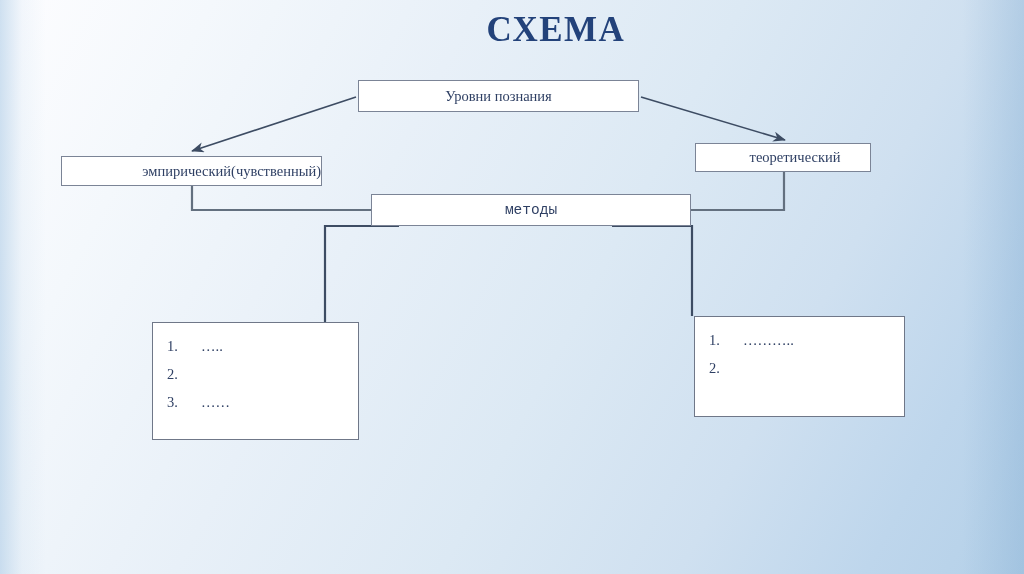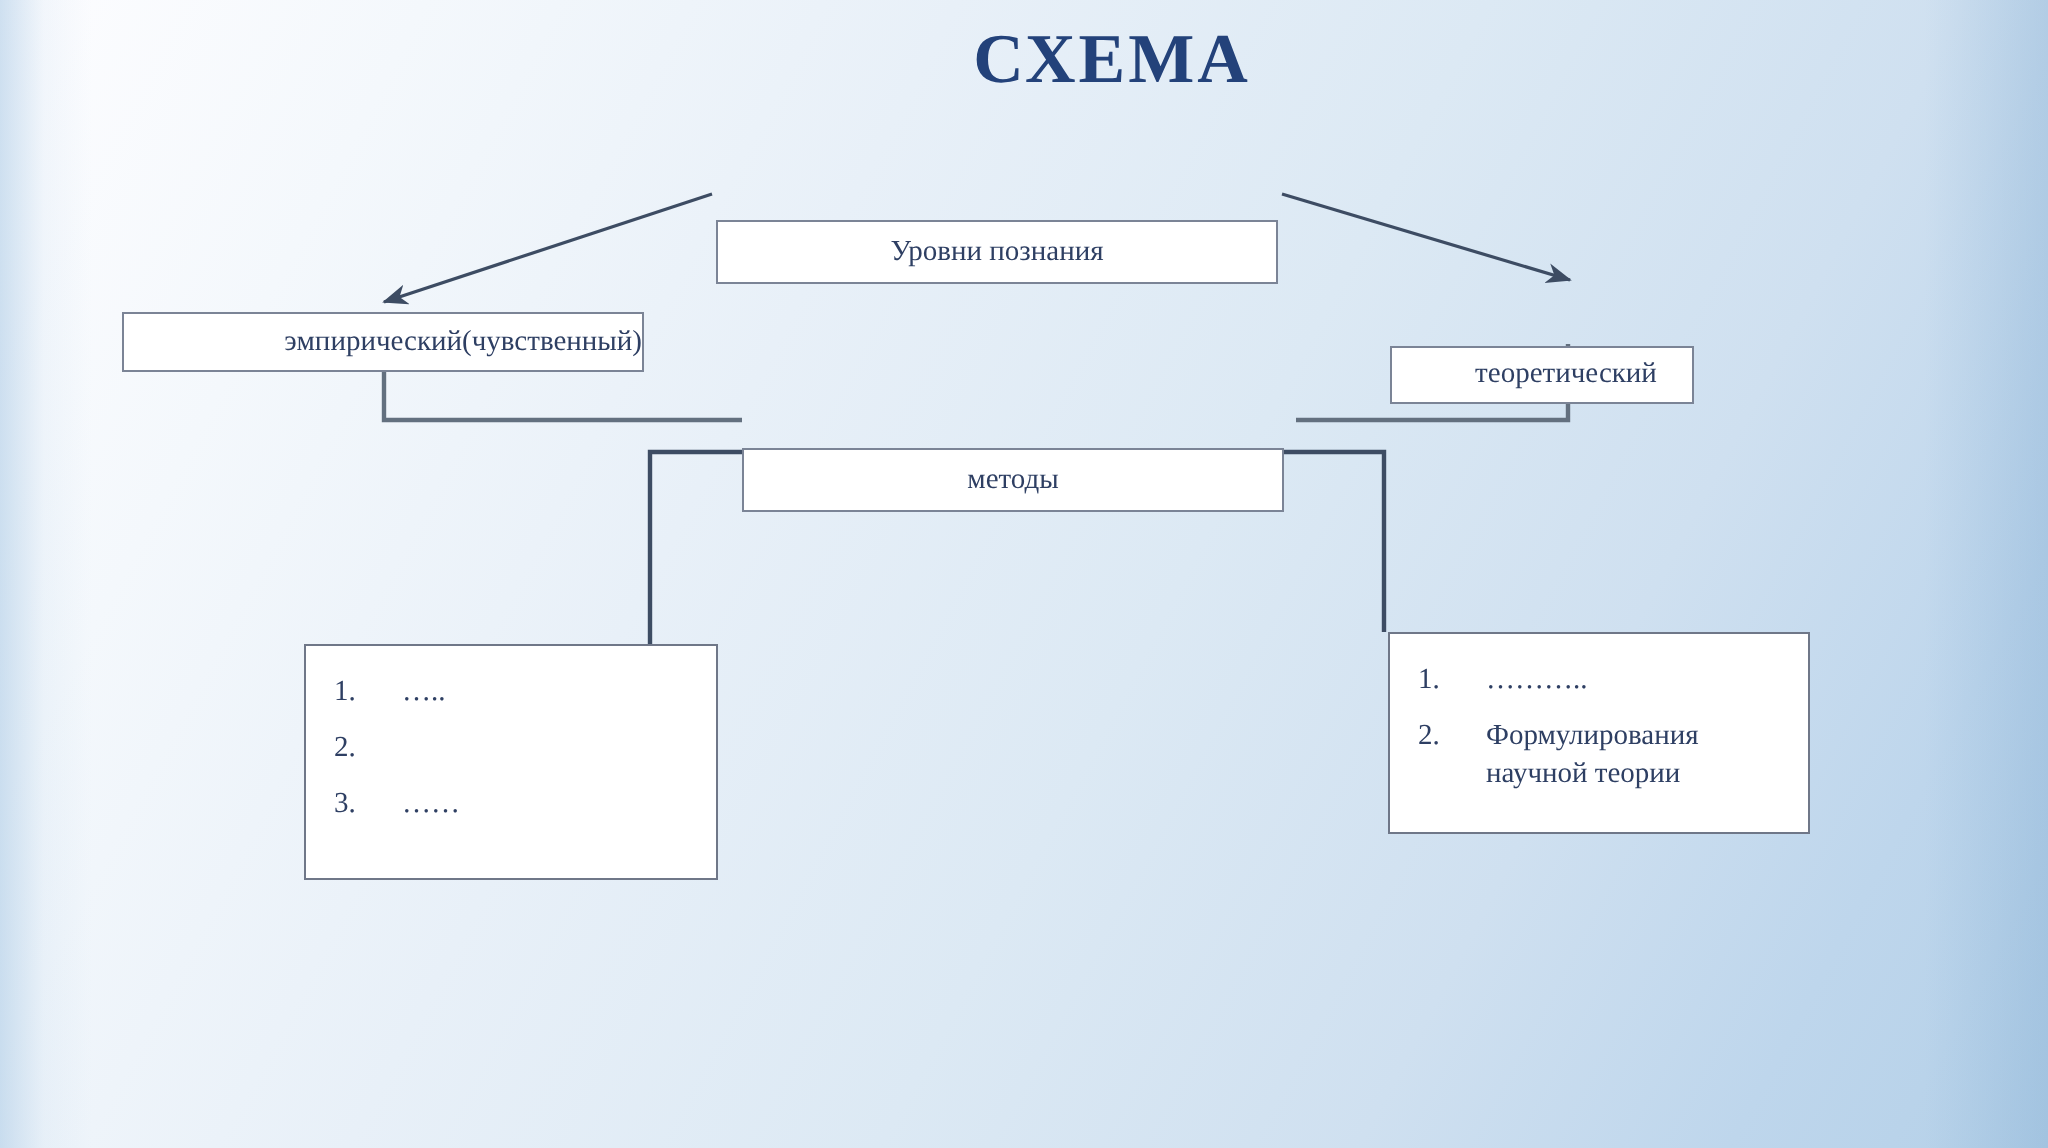--- a/index.html
+++ b/index.html
@@ -58,31 +58,30 @@
     border: 1px solid #7b8496;
     color: #2e3f63;
     font-family: "Liberation Serif", "DejaVu Serif", serif;
     font-size: 14.5px;
     display: flex;
     align-items: center;
     z-index: 5;
   }
   .box.center {
     justify-content: center;
-    margin-top: 30px;
   }
   .box.leftpad {
     justify-content: flex-end;
     padding-left: 14px;
   }
 
   #box-levels   { left: 358px; top: 80px;  width: 281px; height: 32px; }
   #box-empiric  { left: 61px;  top: 156px; width: 261px; height: 30px; }
-  #box-theory   { left: 695px; top: 143px; width: 152px; height: 29px; padding-left: 24px; }
-  #box-methods  { left: 371px; top: 194px; width: 271px; height: 32px; }
+  #box-theory   { left: 695px; top: 143px; width: 176px; height: 29px; padding-left: 24px; }
+  #box-methods  { left: 371px; top: 194px; width: 320px; height: 32px; font-family: Liberation Mono, monospace; }
 
   
   .listbox {
     position: absolute;
     box-sizing: border-box;
     background: #ffffff;
     border: 1px solid #6f7788;
     color: #2e3f63;
     font-family: "Liberation Serif", "DejaVu Serif", serif;
     font-size: 14.5px;
@@ -175,18 +174,16 @@
     </div>
   </div>
 
   <div class="listbox" id="listbox-right">
     <div class="litem">
       <span class="lnum">1.</span>
       <span class="ltext">………..</span>
     </div>
     <div class="litem">
       <span class="lnum">2.</span>
-      <span class="ltext">Формулирования
-научной теории</span>
     </div>
   </div>
 
 </div>
 
 </body></html>

